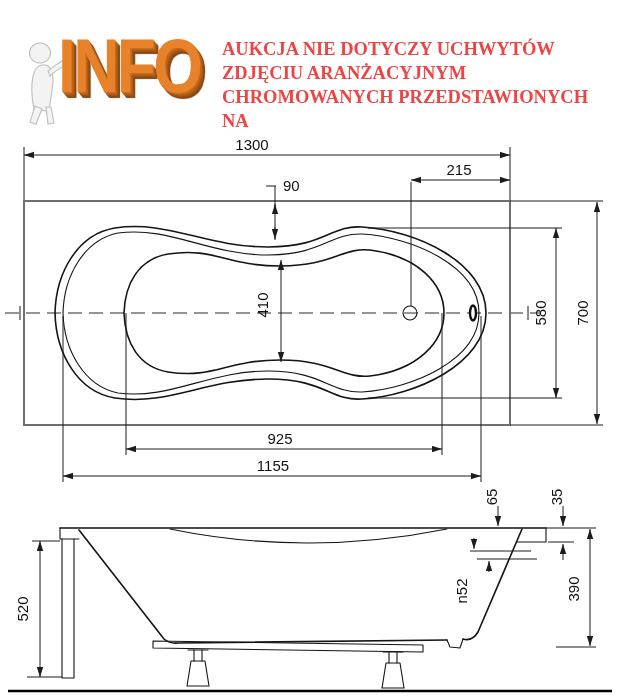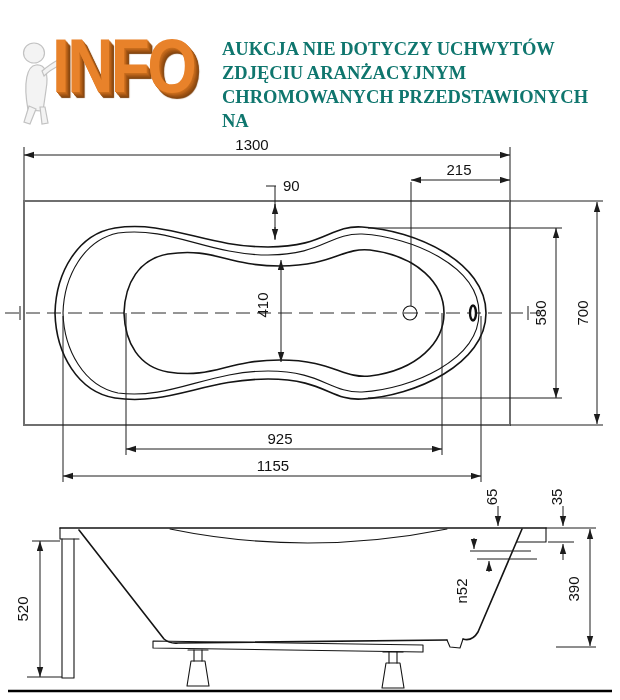--- a/index.html
+++ b/index.html
@@ -1,28 +1,28 @@
 <!DOCTYPE html>
 <html><head>
 <meta charset="utf-8">
 <style>
   html,body{margin:0;padding:0;background:#fff;}
   #page{position:relative;width:620px;height:700px;background:#ffffff;overflow:hidden;
         font-family:"Liberation Sans",sans-serif;}
   
-  .logo{position:absolute;left:10px;top:24px;width:205px;height:100px;}
+  .logo{position:absolute;left:16px;top:24px;width:205px;height:100px;}
   .logo-fig{position:absolute;left:2px;top:16px;width:48px;height:86px;}
   .logo-text{position:absolute;left:42px;top:4px;font-family:"Liberation Sans",sans-serif;
              font-weight:900;font-size:76px;line-height:76px;letter-spacing:-3px;
              color:#e8822a;transform:scaleX(.84);transform-origin:left top;
              text-shadow:1px 1px 0 #c76c1c,2px 2px 0 #bb641a,3px 3px 0 #ab5a16,
                          4px 4px 0 #9c5213,5px 5px 0 #8e4a10,6px 6px 1px #7f420e;}
   .warning{position:absolute;left:222px;top:37px;width:396px;
            font-family:"Liberation Serif",serif;font-weight:bold;
-           font-size:18.5px;line-height:24px;color:#0f766e;}
+           font-size:18.5px;line-height:24px;color:#ef4444;}
   
   svg.draw{position:absolute;left:0;top:0;}
   .cad  {stroke:#141414;stroke-width:1.6;fill:none;stroke-linecap:round;stroke-linejoin:round;}
   .cad2 {stroke:#141414;stroke-width:1.1;fill:none;stroke-linecap:round;stroke-linejoin:round;}
   .box  {stroke:#6f6f6f;stroke-width:2;fill:none;}
   .dim  {stroke:#1c1c1c;stroke-width:1;fill:none;}
   .cl   {stroke:#2a2a2a;stroke-width:1;stroke-dasharray:14 7;fill:none;}
   .gnd  {stroke:#000;stroke-width:2.6;}
   text.dimt{font-family:"Liberation Sans",sans-serif;font-size:15px;fill:#111;}
 </style>

